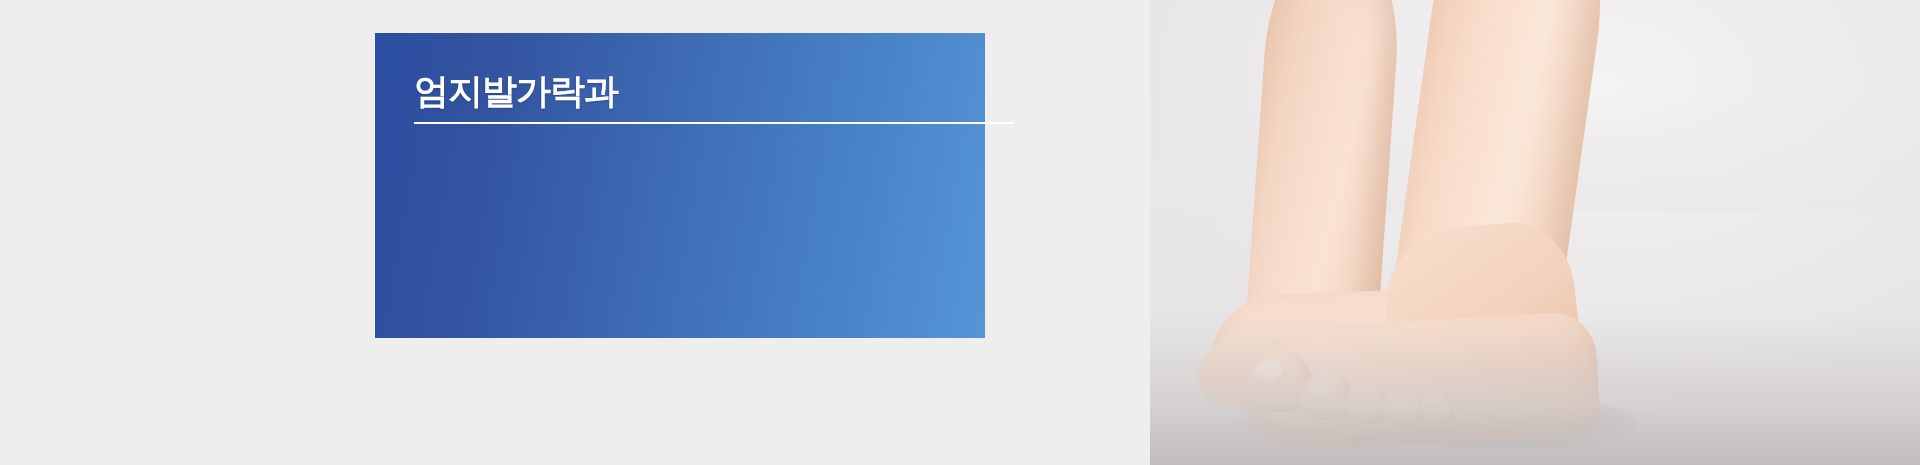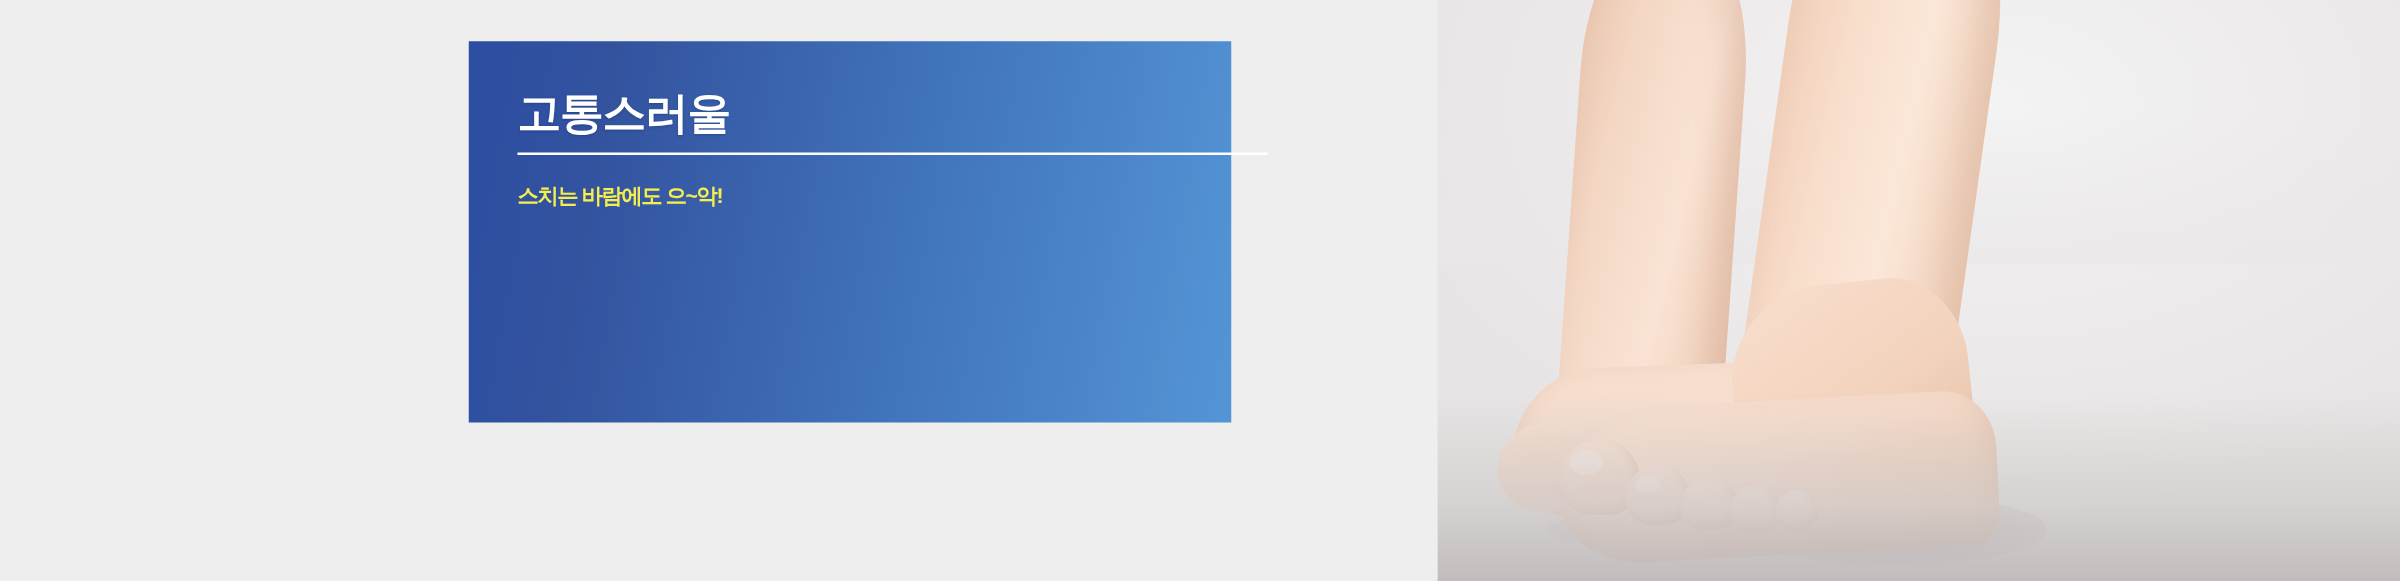--- a/index.html
+++ b/index.html
@@ -242,22 +242,21 @@
     <div class="toe t3"></div>
     <div class="toe t4"></div>
     <div class="toe t5"></div>
     <div class="nail n1"></div>
     <div class="nail n2"></div>
     <div class="floor-shade"></div>
   </div>
 
   <div class="panel">
     <div class="panel-inner">
-      <h1 class="panel-title">고통스러울</h1>
-
-      <p class="sub-head">스치는 바람에도 으~악!</p>
+      <h1 class="panel-title">엄지발가락과</h1>
+
 
     </div>
   </div>
 
   <div class="title-rule"></div>
 
 </div>
 
 </body></html>

